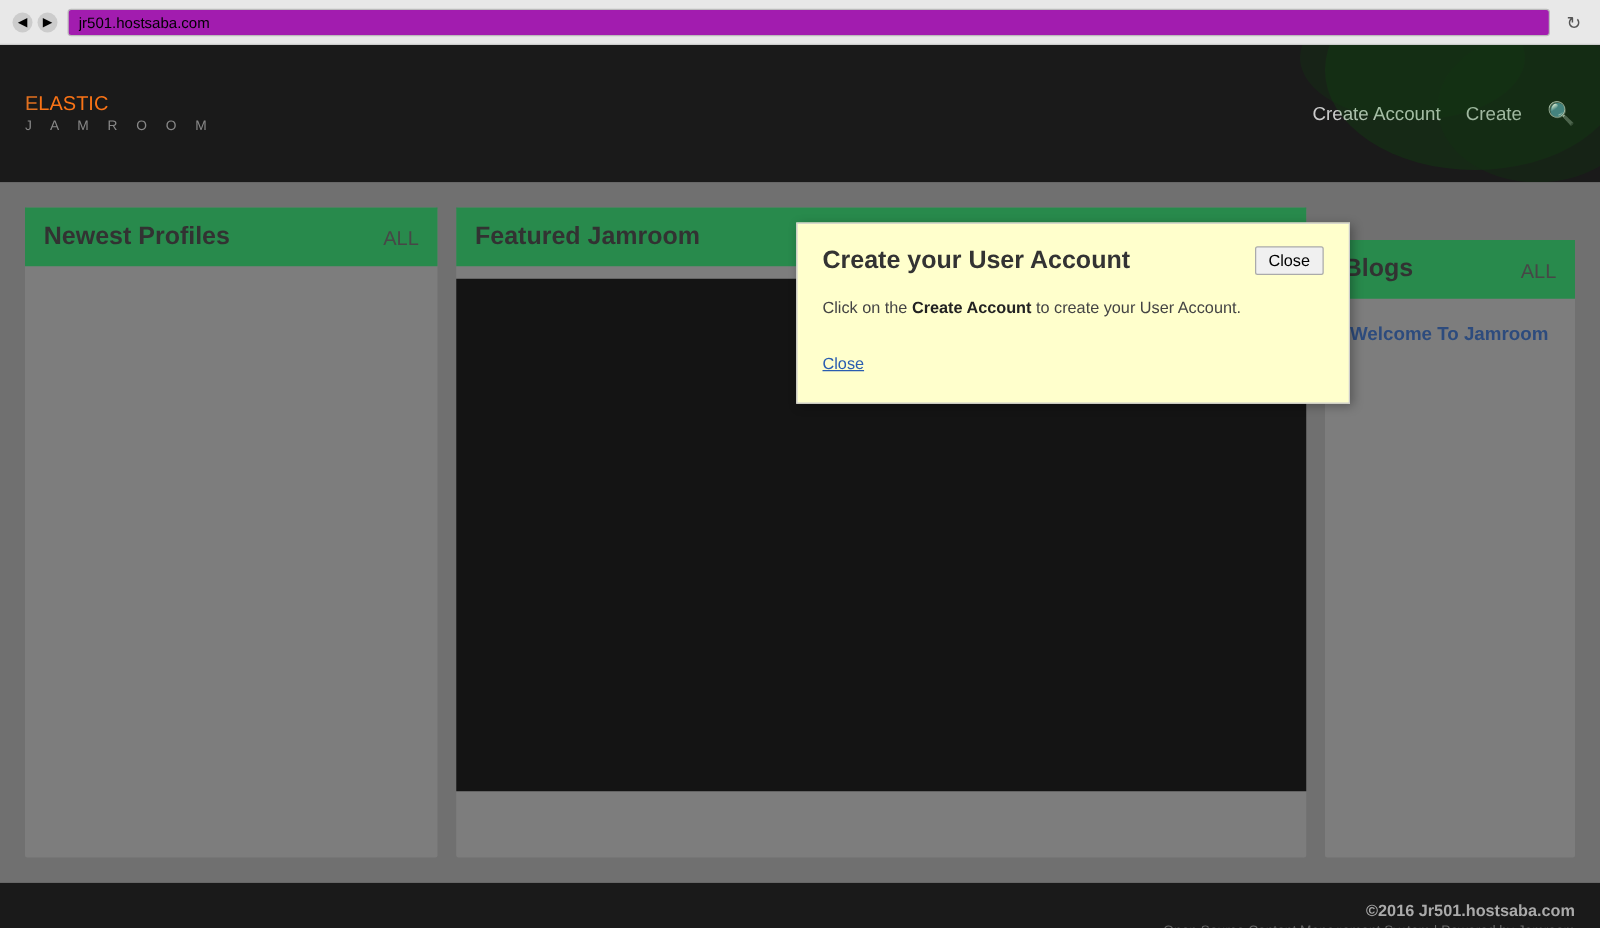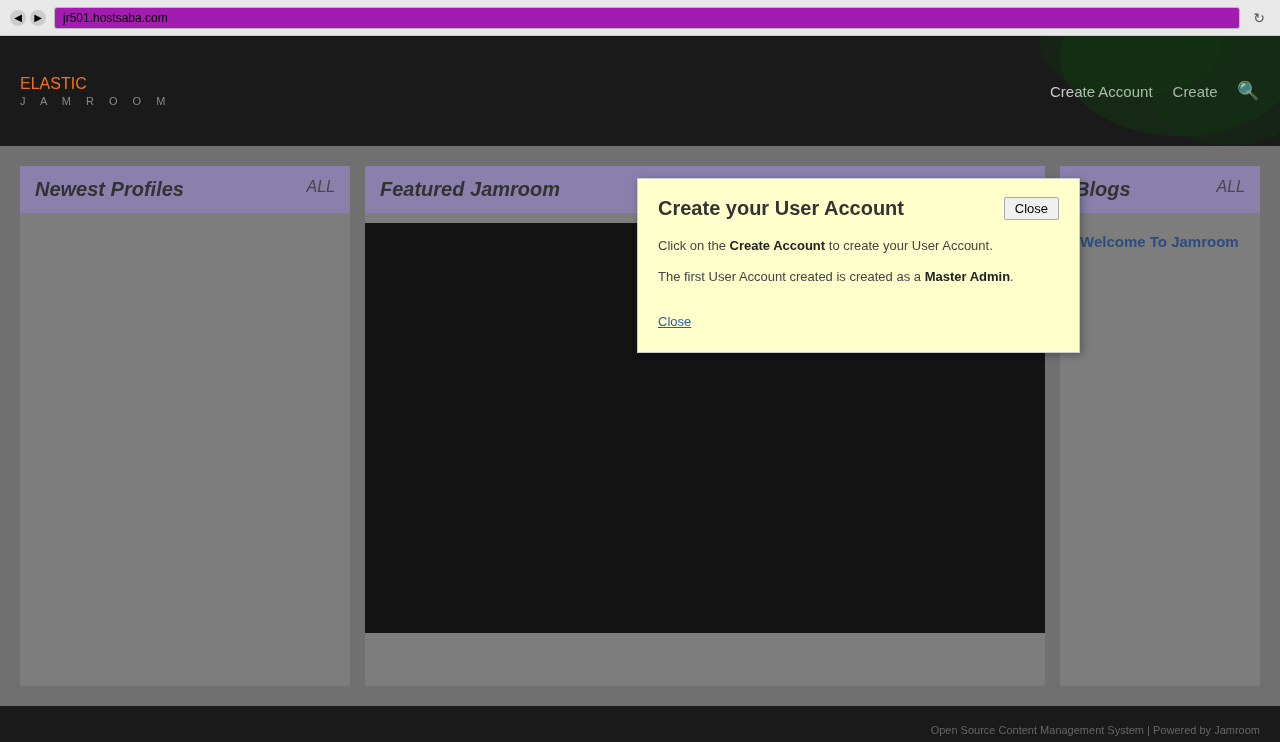--- a/index.html
+++ b/index.html
@@ -102,29 +102,29 @@
       width: 330px;
       min-height: 480px;
     }
     .column-featured {
       flex: 1;
       min-height: 480px;
     }
     .column-blogs {
       width: 200px;
       min-height: 480px;
+      margin-top: 26px;
     }
 
     .column-header {
-      background: #c4b5fd;
+      background: #22c55e;
       padding: 12px 15px;
       display: flex;
-      align-items: flex-start;
+      align-items: flex-end;
       justify-content: space-between;
-      font-style: italic;
     }
     .column-title {
       font-size: 20px;
       font-weight: bold;
       color: #333;
     }
     .column-all {
       font-size: 16px;
       color: #555;
       text-decoration: none;
@@ -308,24 +308,24 @@
 
   <div class="modal-dialog">
     <div class="modal-header">
       <span class="modal-title">Create your User Account</span>
       <button class="modal-close-btn">Close</button>
     </div>
     <div class="modal-body">
       <p>
         <span>Click on the </span><span class="bold">Create Account</span><span> to create your User Account.</span>
       </p>
-      <p>
-        <span>The first User Account created is created as a </span><span class="bold">Master Admin</span><span>.</span>
-      </p>
       <a class="modal-close-link">Close</a>
     </div>
   </div>
 
 </div>
 
 <footer class="site-footer">
+  <div class="footer-copy">
+    <span>©2016 Jr501.hostsaba.com</span>
+  </div>
   <div class="footer-powered">Open Source Content Management System | Powered by Jamroom</div>
 </footer>
 
 </body></html>

